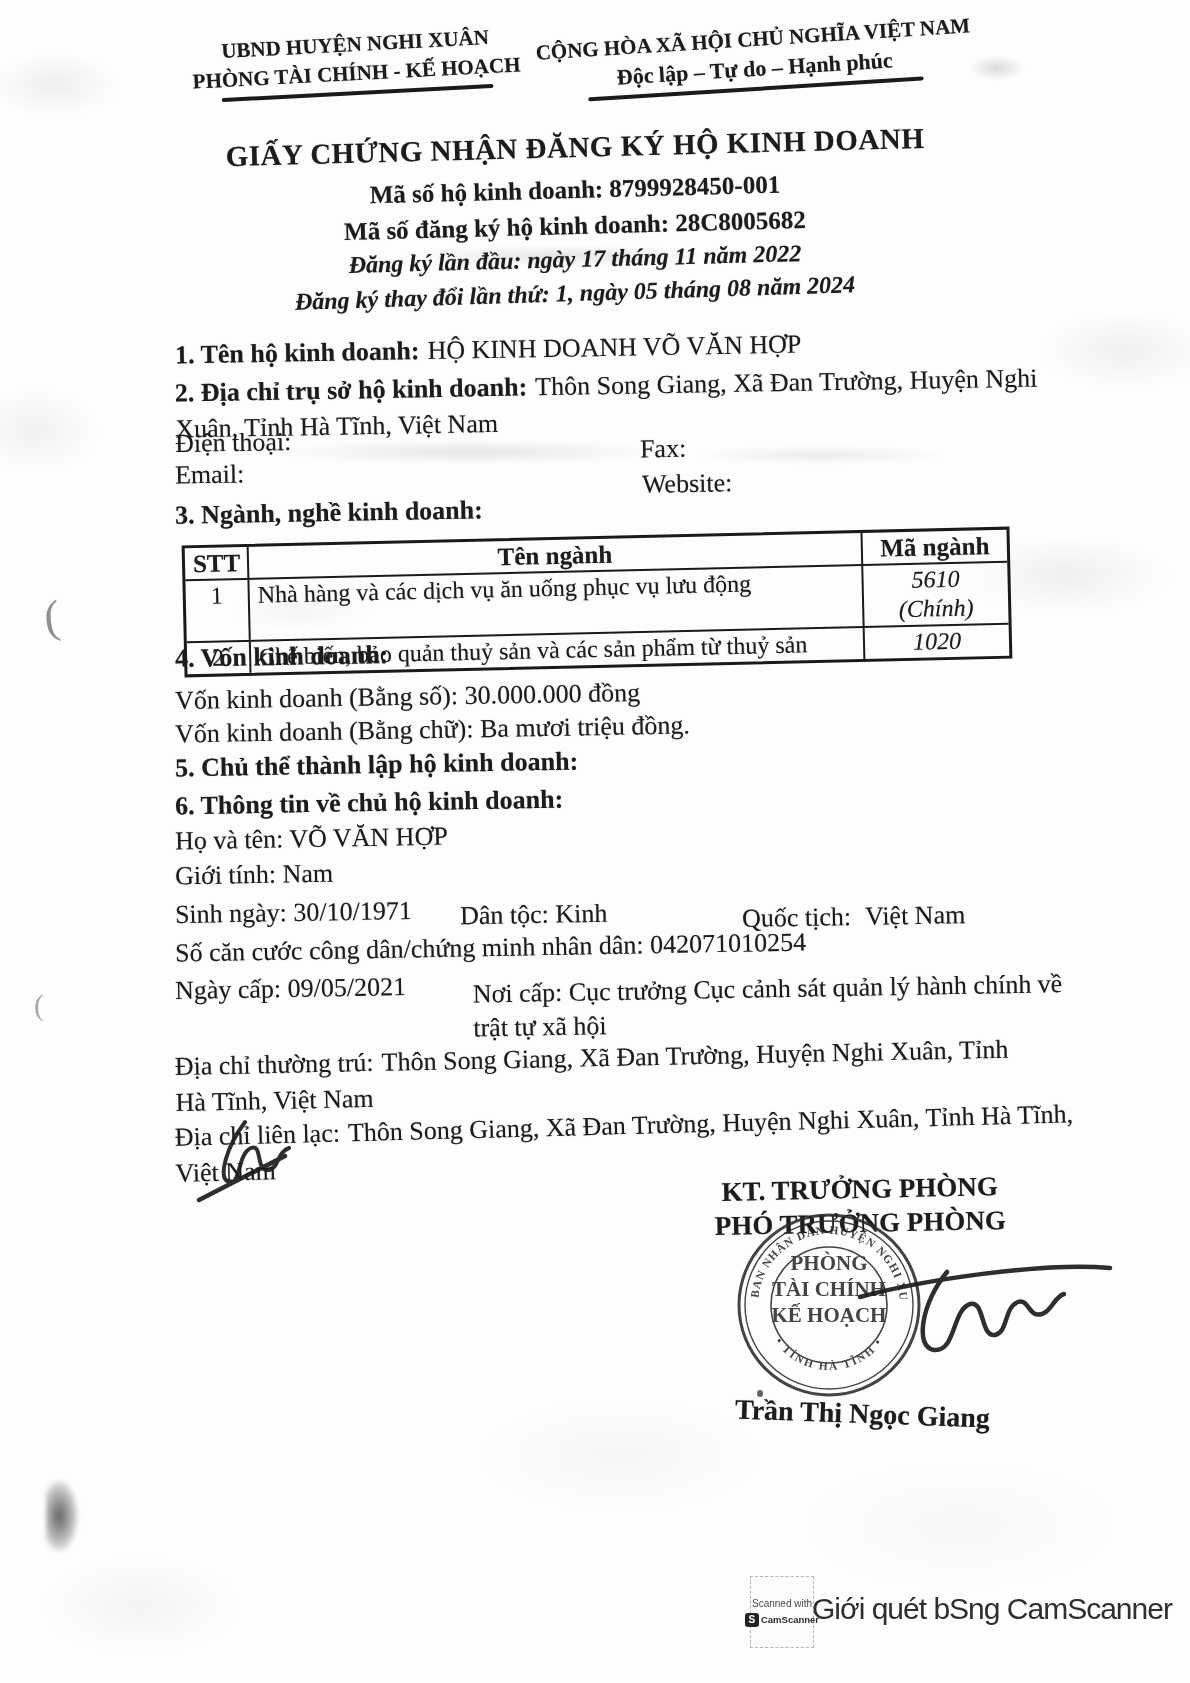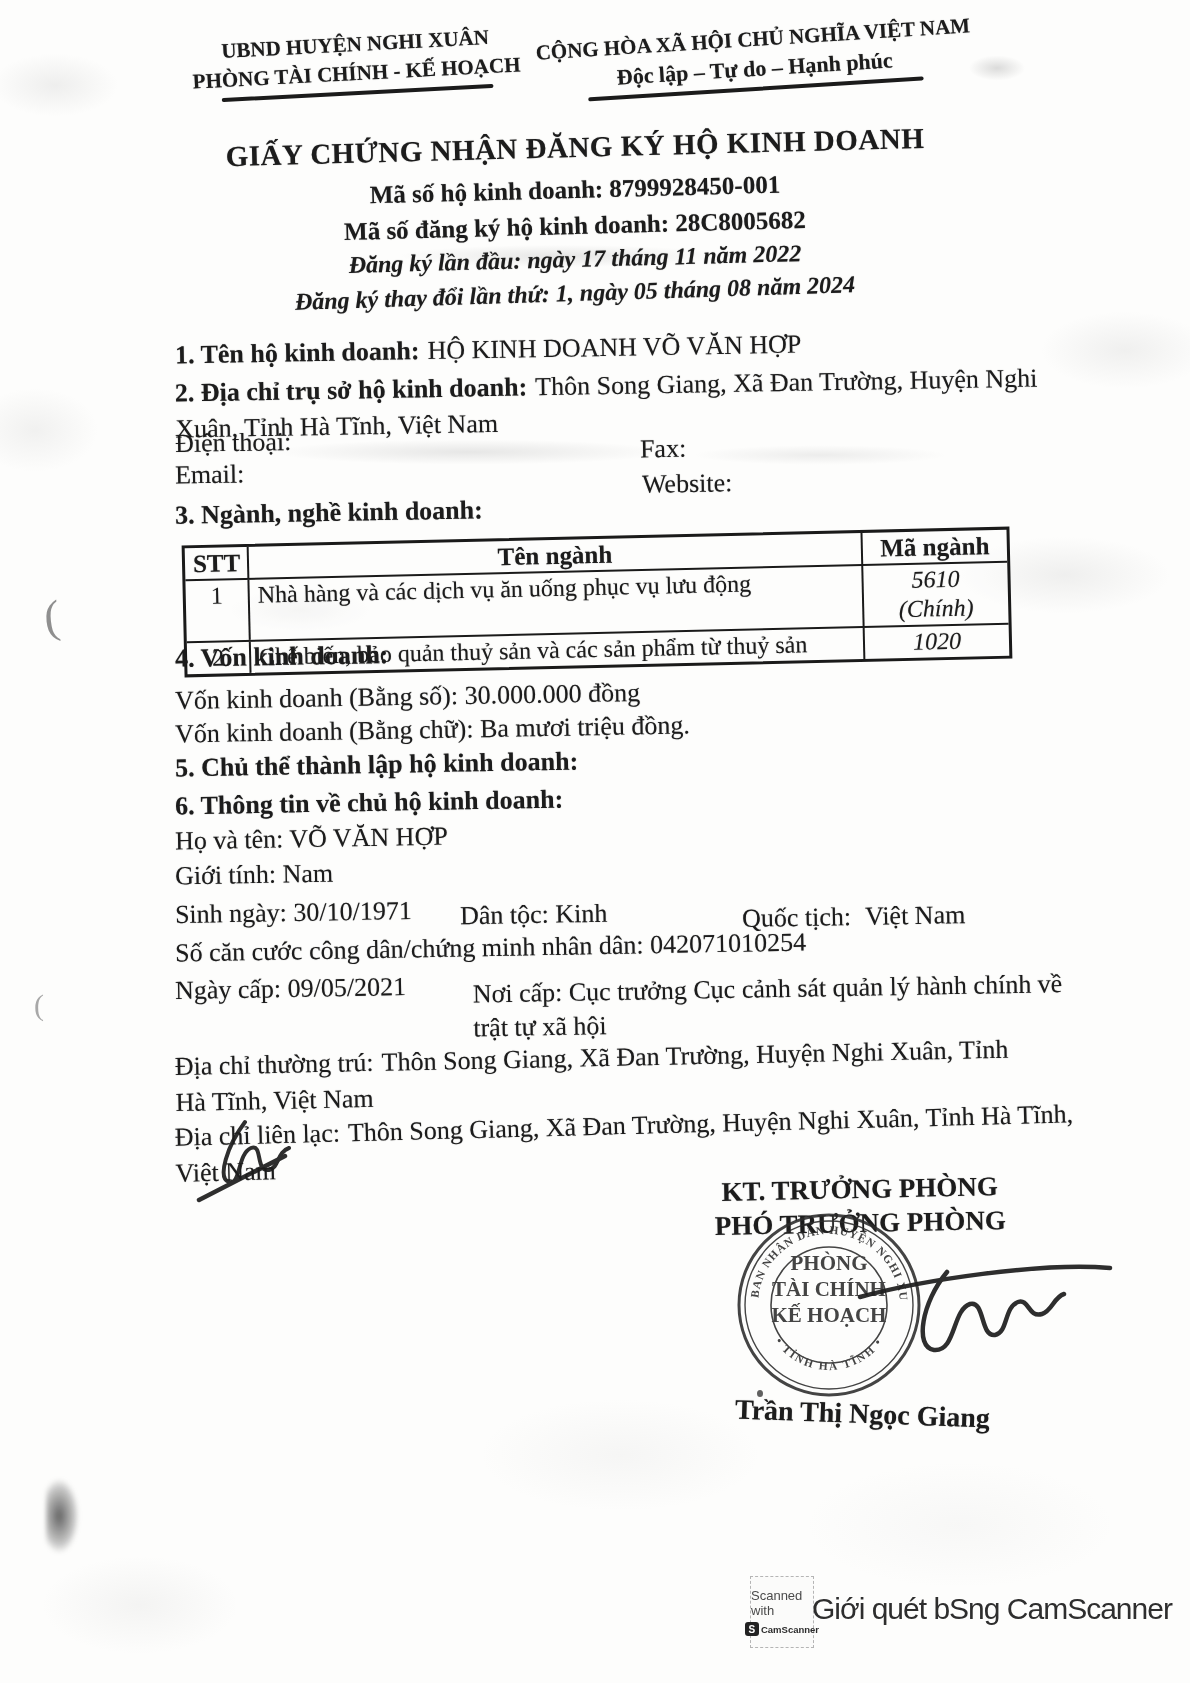--- a/index.html
+++ b/index.html
@@ -46,21 +46,21 @@
   .kt-block{ left:685px; top:1172px; width:350px; text-align:center; font-size:27px; font-weight:bold; line-height:34px; transform:rotate(-1.2deg); }
   .signer{ left:695px; top:1398px; width:335px; text-align:center; font-size:28px; font-weight:bold; transform:rotate(2deg); }
   .stamp{ left:736px; top:1212px; width:186px; height:186px; opacity:.88; }
   .sig-main{ left:852px; top:1242px; }
   .sig-small{ left:193px; top:1116px; }
   .ink-dot{ left:757px; top:1390px; width:6px; height:7px; background:#3a3a3a; border-radius:50%; opacity:.8; }
 
   
   .badge{ left:750px; top:1576px; width:62px; height:70px; border:1px dashed #b5b5b5; background:#fbfbfa;
           font-family:"Liberation Sans","DejaVu Sans",sans-serif; display:flex; flex-direction:column; align-items:center; justify-content:center; gap:4px;}
-  .badge .sw{ font-size:13px; color:#4a4a4a; }
+  .badge .sw{ font-size:10px; color:#4a4a4a; }
   .badge .row{ display:flex; align-items:center; gap:2px; }
   .badge .logo{ width:14px; height:14px; background:#222; border-radius:3px; color:#fff; font-size:10px; font-weight:bold; display:flex; align-items:center; justify-content:center; }
   .badge .cs{ font-size:9.5px; font-weight:bold; color:#2c2c2c; }
   .watermark{ left:812px; top:1592px; font-family:"Liberation Sans","DejaVu Sans",sans-serif; font-size:30px; letter-spacing:-1px; color:#2e2e2e; }
 
   
   .paren1{ left:44px; top:590px; font-size:46px; color:#8f8f8f; transform:rotate(-6deg); }
   .paren2{ left:34px; top:988px; font-size:30px; color:#a8a8a8; }
   .smudge{ left:46px; top:1466px; width:44px; height:100px; filter:blur(2px);
            background:radial-gradient(ellipse 60% 50% at 30% 50%, rgba(50,50,50,.75), rgba(90,90,90,.35) 55%, transparent 75%); }

